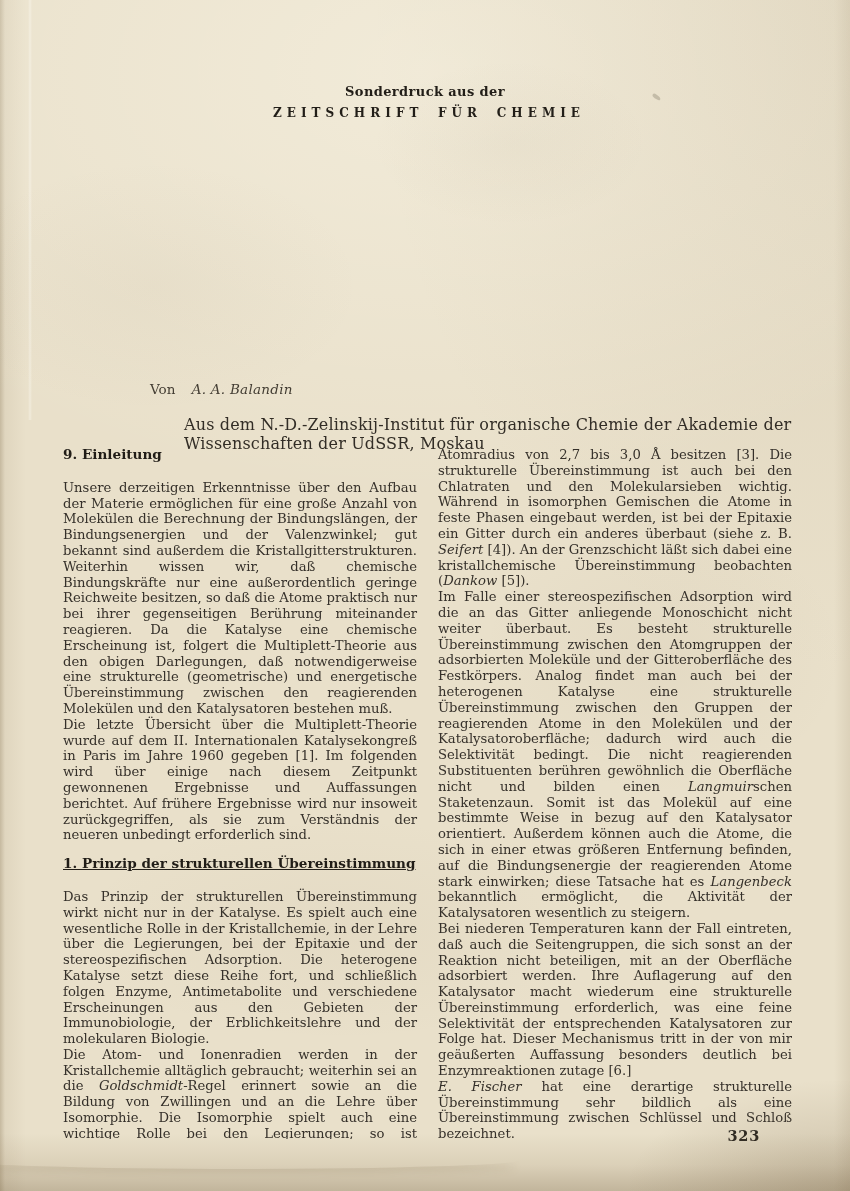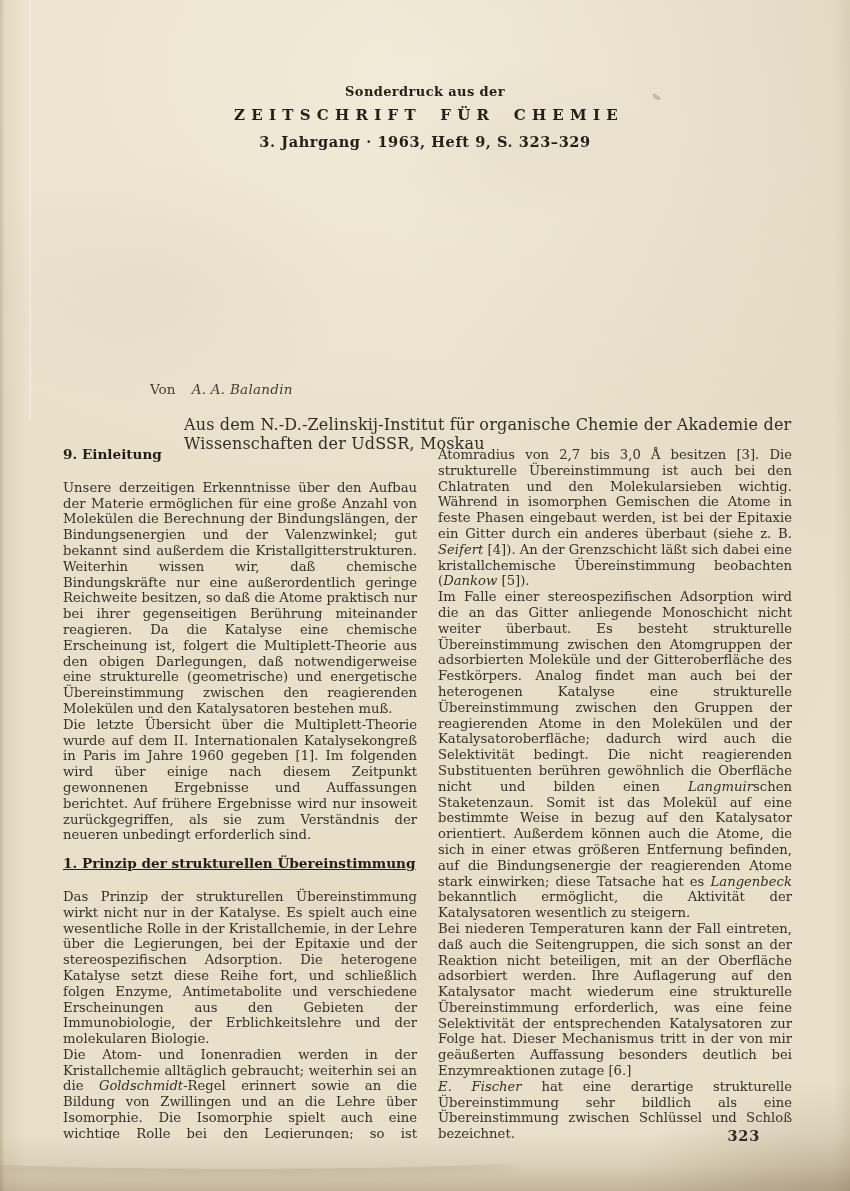--- a/index.html
+++ b/index.html
@@ -44,21 +44,21 @@
     background: radial-gradient(ellipse at 100% 100%, rgba(110,90,60,0.26), transparent 72%);
   }
   .smudge {
     position: absolute; width: 9px; height: 4px; pointer-events: none;
     background: rgba(70,60,45,0.45); border-radius: 40% 60% 50% 50%;
     transform: rotate(35deg);
   }
 
   .header-block { position: absolute; top: 84px; left: 0; width: 850px; text-align: center; color: #221e18; }
   .header-line1 { font-size: 13px; font-weight: bold; margin: 0 0 7px 0; letter-spacing: 0.03em; }
-  .header-line2 { font-size: 15px; font-weight: bold; margin: 0 0 9px 8px; letter-spacing: 0.42em; word-spacing: 0.45em; }
+  .header-line2 { font-size: 12px; font-weight: bold; margin: 0 0 9px 8px; letter-spacing: 0.42em; word-spacing: 0.45em; }
   .header-line3 { font-size: 14.5px; font-weight: bold; margin: 0; letter-spacing: 0.04em; }
 
   .title {
     position: absolute; top: 342px; left: 64px; width: 722px;
     font-size: 17.5px; font-weight: bold; color: #1f1b15; margin: 0;
     letter-spacing: 0.01em;
   }
   .byline { position: absolute; top: 381px; left: 150px; font-size: 13.5px; color: #433d33; }
   .byline i { letter-spacing: 0.02em; margin-left: 12px; }
   .affiliation { position: absolute; top: 415px; left: 184px; font-size: 16px; color: #322d26; letter-spacing: 0.01em; }
@@ -90,21 +90,20 @@
 </head>
 <body>
 
 <div class="page">
   <div class="texture"></div>
   <div class="left-crease"></div>
 
   <div class="header-block">
     <div class="header-line1">Sonderdruck aus der</div>
     <div class="header-line2">ZEITSCHRIFT FÜR CHEMIE</div>
-    <div class="header-line3">3. Jahrgang · 1963, Heft 9, S. 323–329</div>
   </div>
 
 
   <div class="byline"><span>Von </span><i>A. A. Balandin</i></div>
 
   <div class="affiliation">Aus dem N.-D.-Zelinskij-Institut für organische Chemie der Akademie der Wissenschaften der UdSSR, Moskau</div>
 
   <div class="columns">
     <div class="col">
         <h3 class="heading"><span>9. Einleitung</span></h3>

